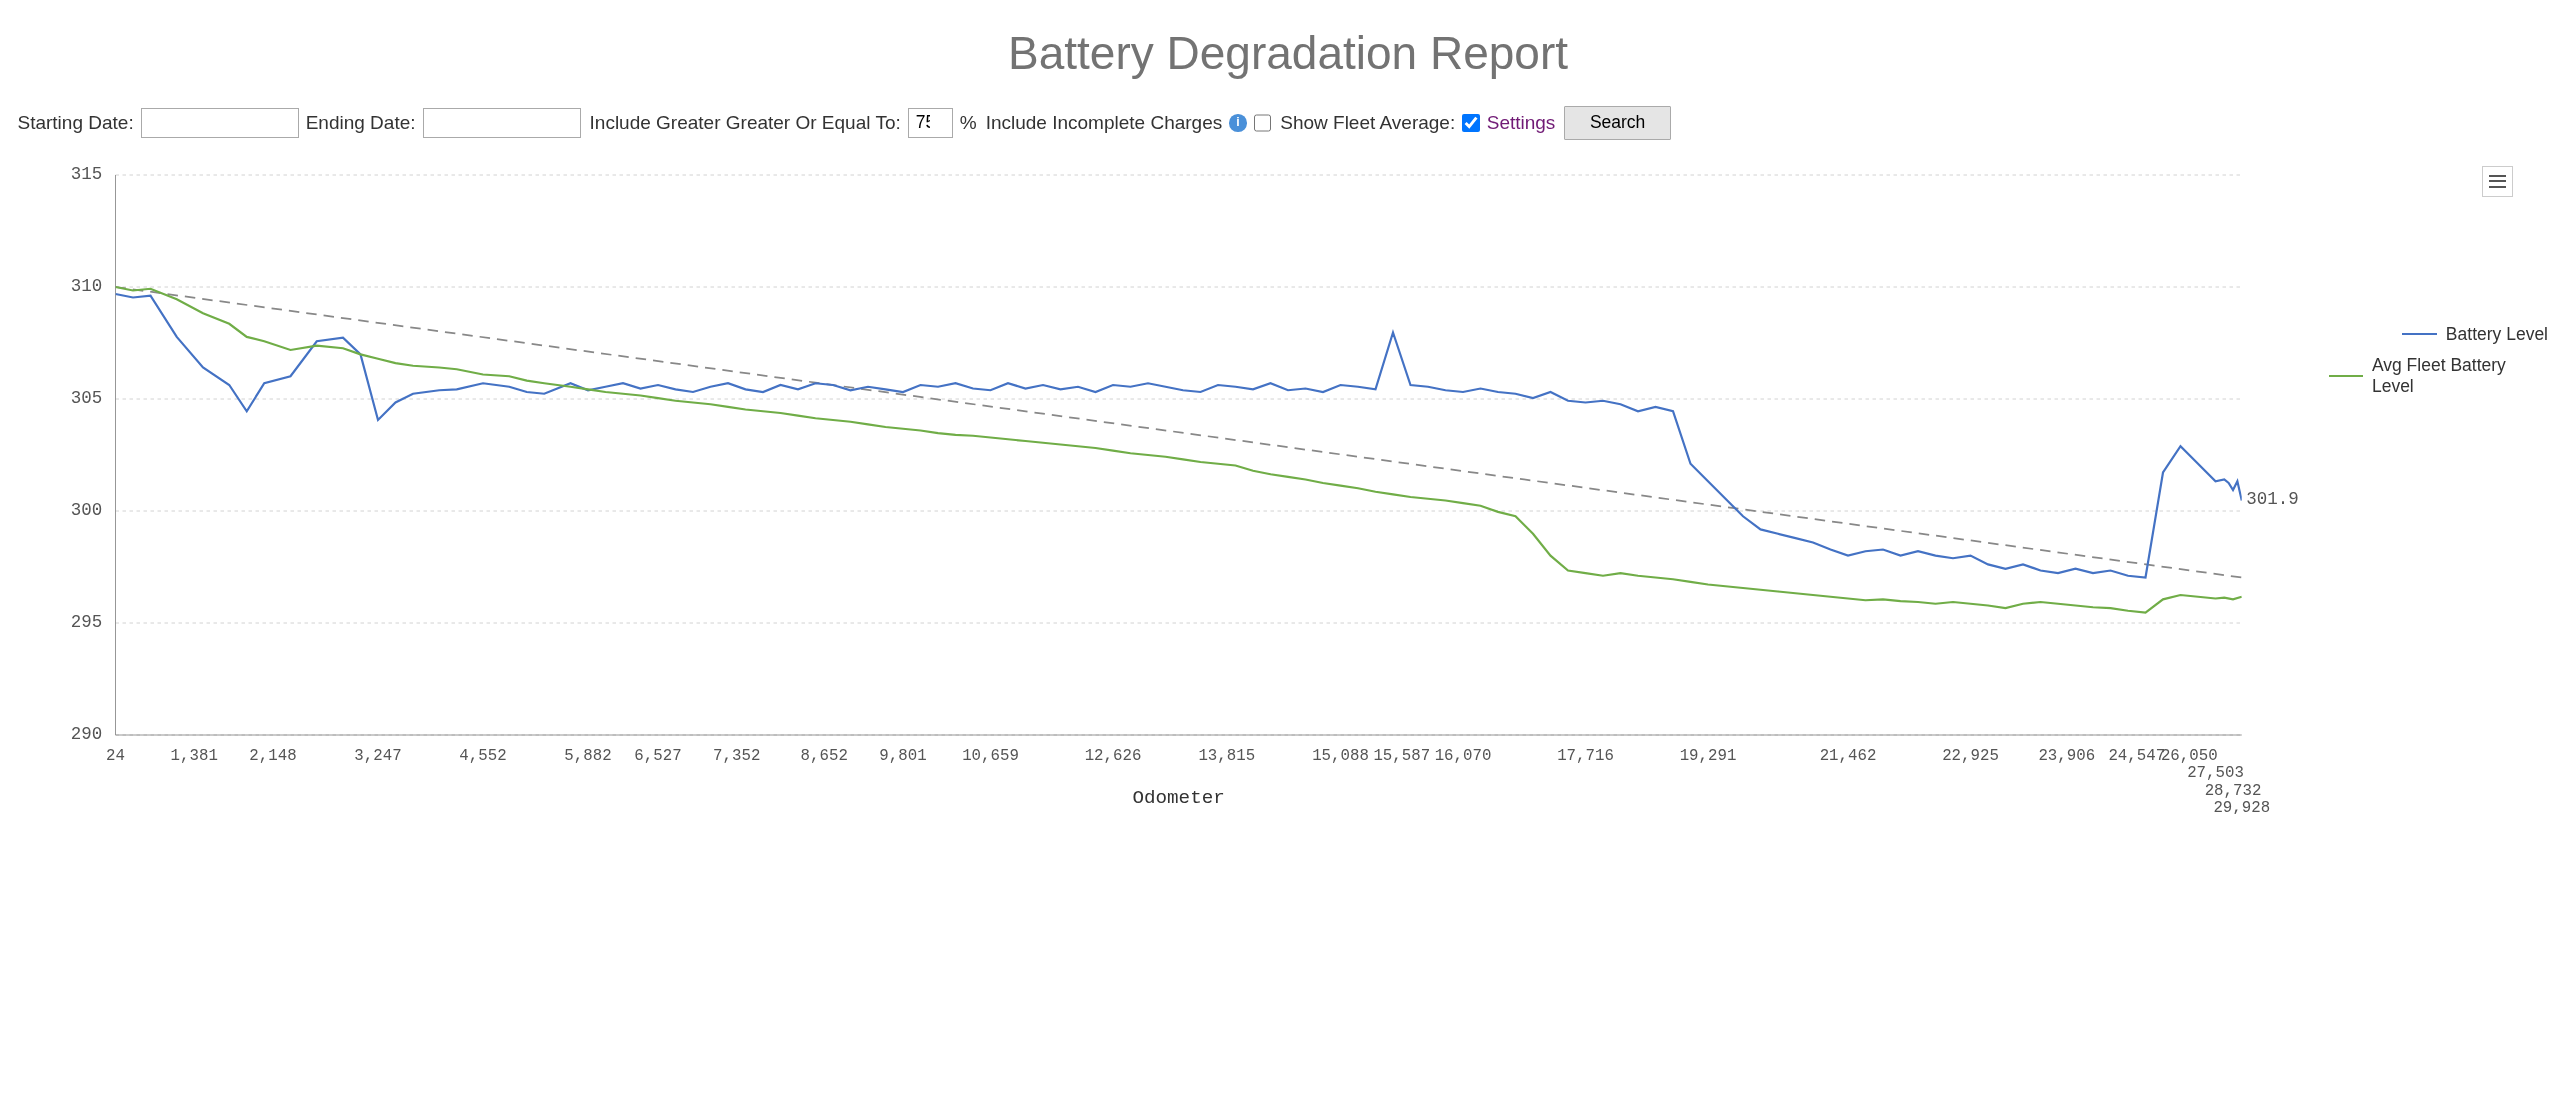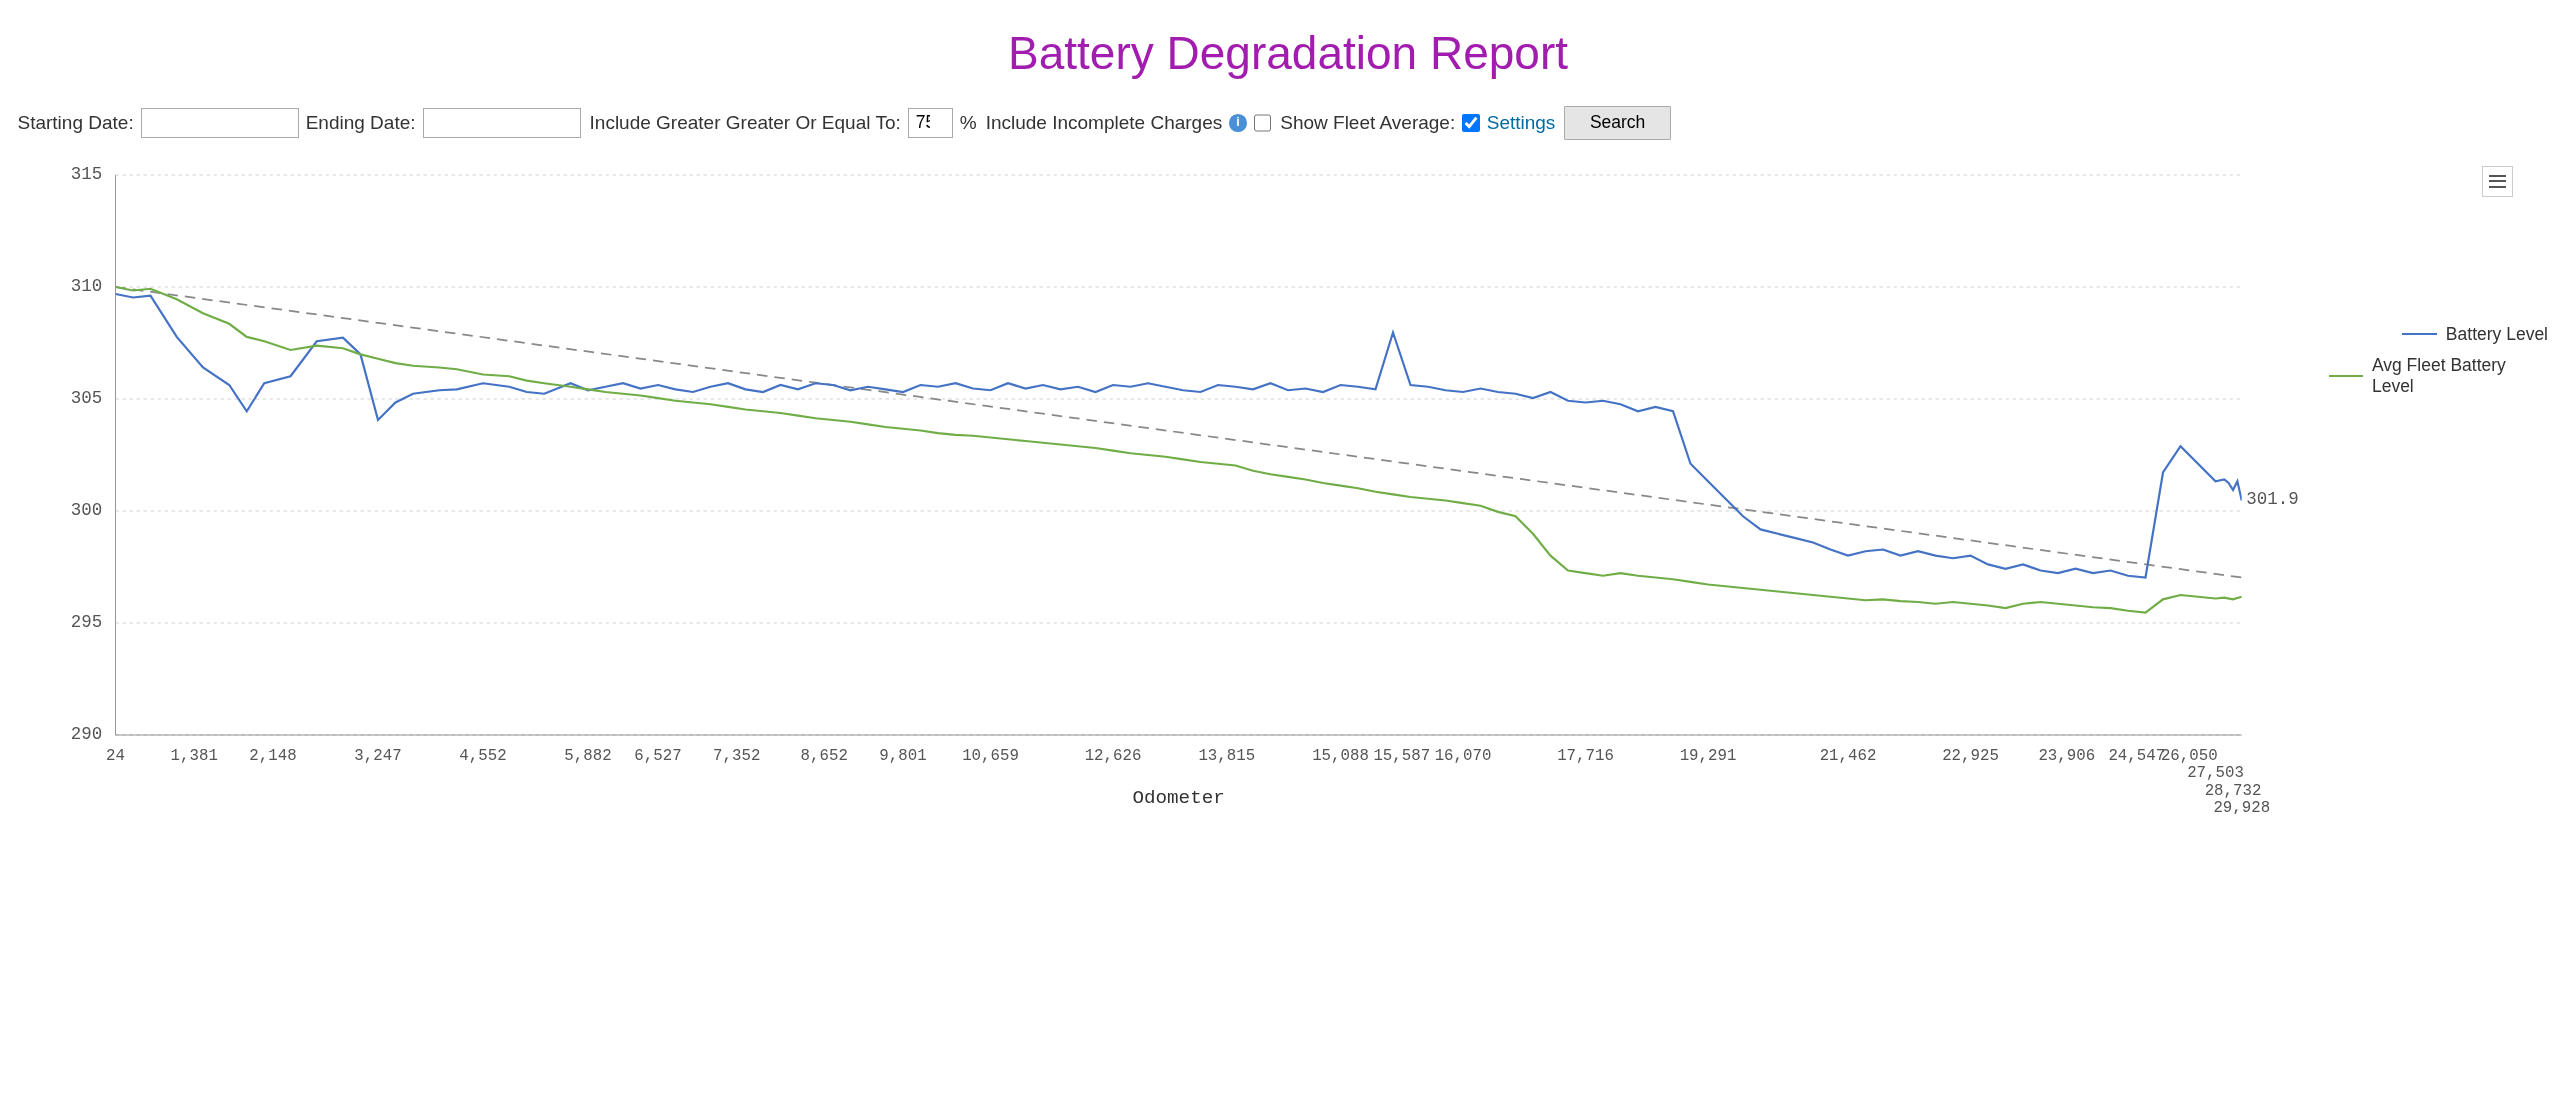--- a/index.html
+++ b/index.html
@@ -12,21 +12,21 @@
     }
     .page-container {
       width: 100%;
       padding: 26px 17.5px 17.5px 17.5px;
     }
     .page-title {
       text-align: center;
       font-size: 46px;
       font-weight: normal;
       margin-bottom: 26px;
-      color: #a21caf;
+      color: #737373;
     }
     .controls {
       display: flex;
       flex-direction: row;
       align-items: center;
       gap: 9px;
       margin-bottom: 26px;
     }
     .control-row {
       display: flex;
@@ -60,21 +60,21 @@
       background: #4a90d9;
       color: #fff;
       border-radius: 50%;
       text-align: center;
       line-height: 17.5px;
       font-size: 12.3px;
       font-weight: bold;
       cursor: pointer;
     }
     .settings-link {
-      color: #0369a1;
+      color: #701a75;
       text-decoration: none;
       font-size: 19px;
     }
     .search-btn {
       padding: 5.3px 24.5px;
       font-size: 17.5px;
       background: #e5e5e5;
       border: 0.9px solid #aaa;
       cursor: pointer;
       border-radius: 1px;

